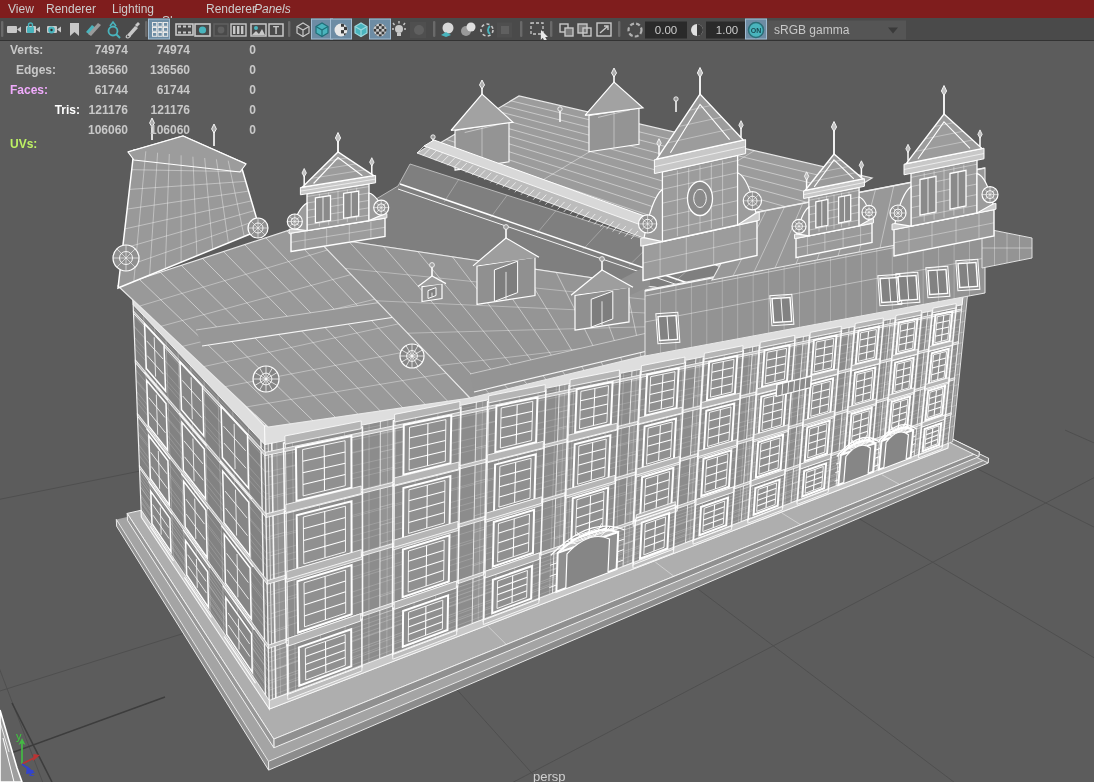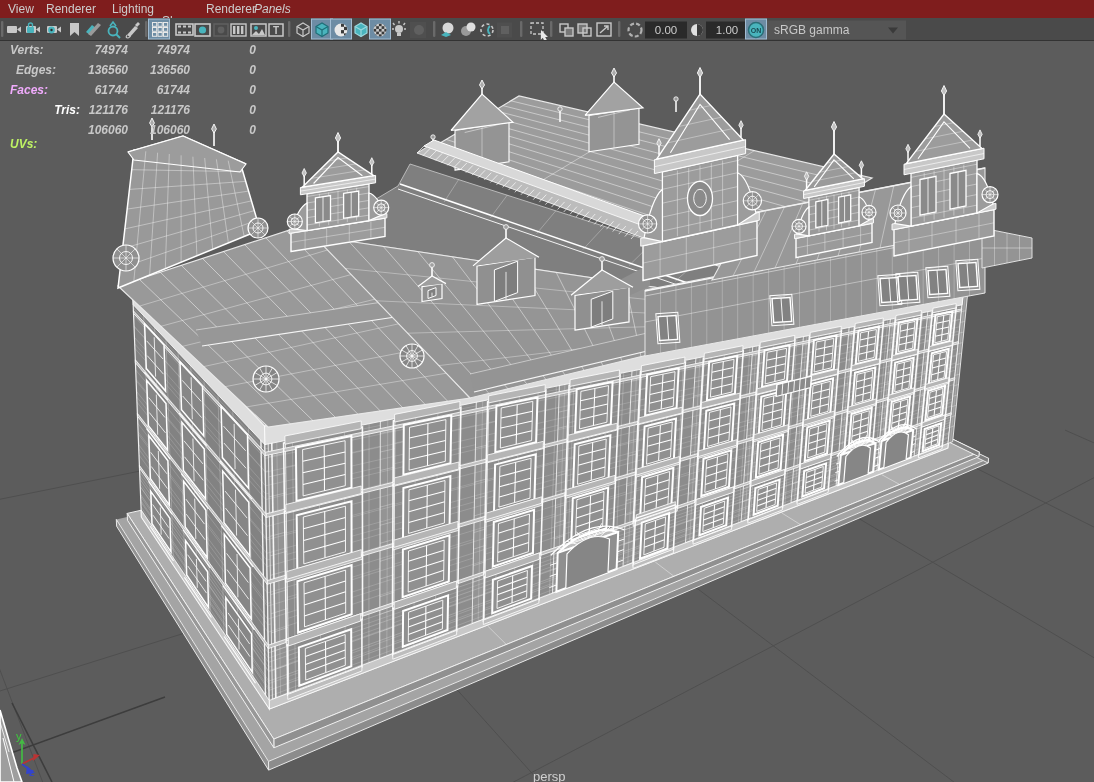--- a/index.html
+++ b/index.html
@@ -1,17 +1,17 @@
 <!DOCTYPE html>
 <html><head><meta charset="utf-8"><style>
 html,body{margin:0;padding:0;width:1094px;height:782px;overflow:hidden;background:#5c5c5c;font-family:"Liberation Sans",sans-serif;}
 #menubar{position:absolute;left:0;top:0;width:1094px;height:18px;background:#7f1d1d;color:#cccccc;font-size:12px;}
 #toolbar{position:absolute;left:0;top:18px;width:1094px;height:22px;background:#4a4a4a;border-bottom:1px solid #333;}
 #vp{position:absolute;left:0;top:41px;width:1094px;height:741px;background:#5c5c5c;}
-#hud{position:absolute;left:0;top:0;width:1094px;height:782px;font-size:12px;pointer-events:none;font-style:italic;}
+#hud{position:absolute;left:0;top:0;width:1094px;height:782px;font-size:12px;pointer-events:none;}
 </style></head><body>
 <div id="menubar">
     <span style="position:absolute;left:8px;top:2px;">View</span>
     <span style="position:absolute;left:46px;top:2px;">Renderer</span>
     <span style="position:absolute;left:104px;top:2px;margin-left:8px;">Lighting</span>
     <span style="position:absolute;left:162px;top:2px;margin-top:12px;">Show</span>
     <span style="position:absolute;left:206px;top:2px;text-align:right;">Renderer</span>
     <span style="position:absolute;left:254px;top:2px;font-style:italic;">Panels</span>
   </div>
 <div id="toolbar"><svg width="1094" height="22" viewBox="0 0 1094 22">

